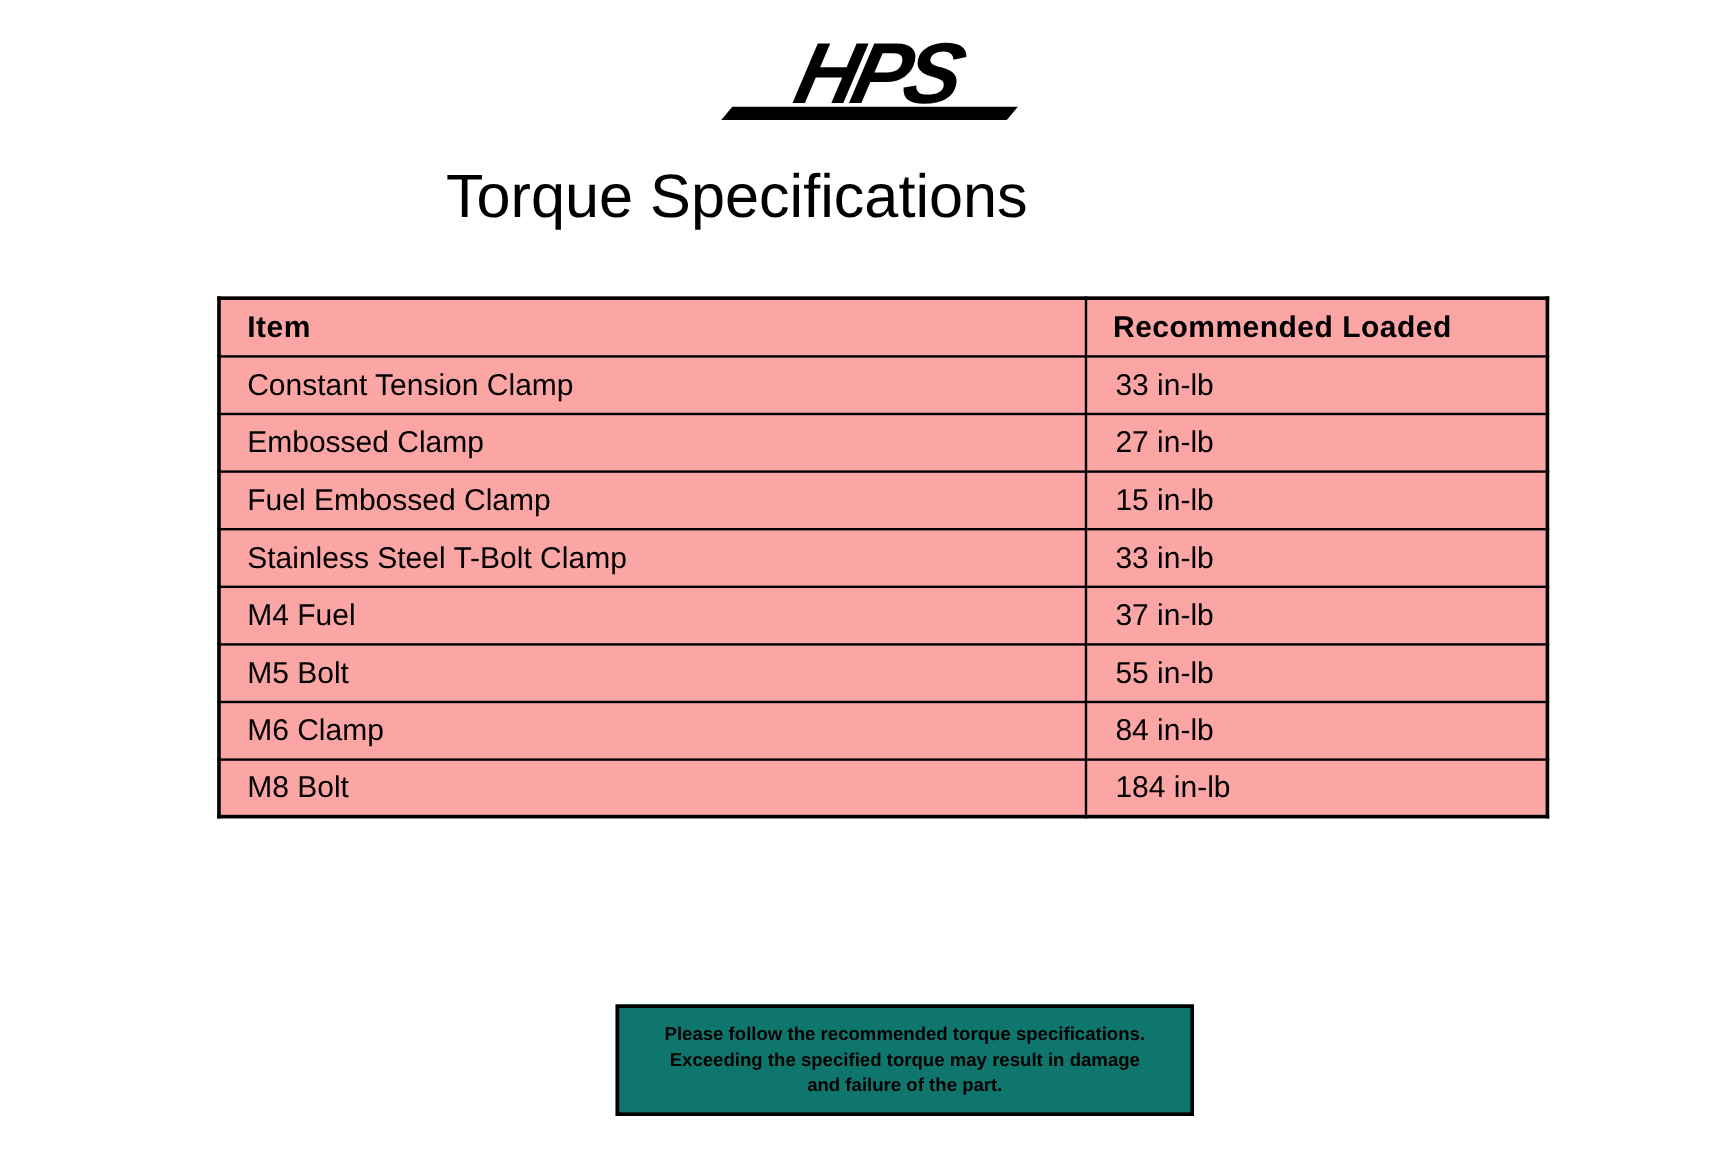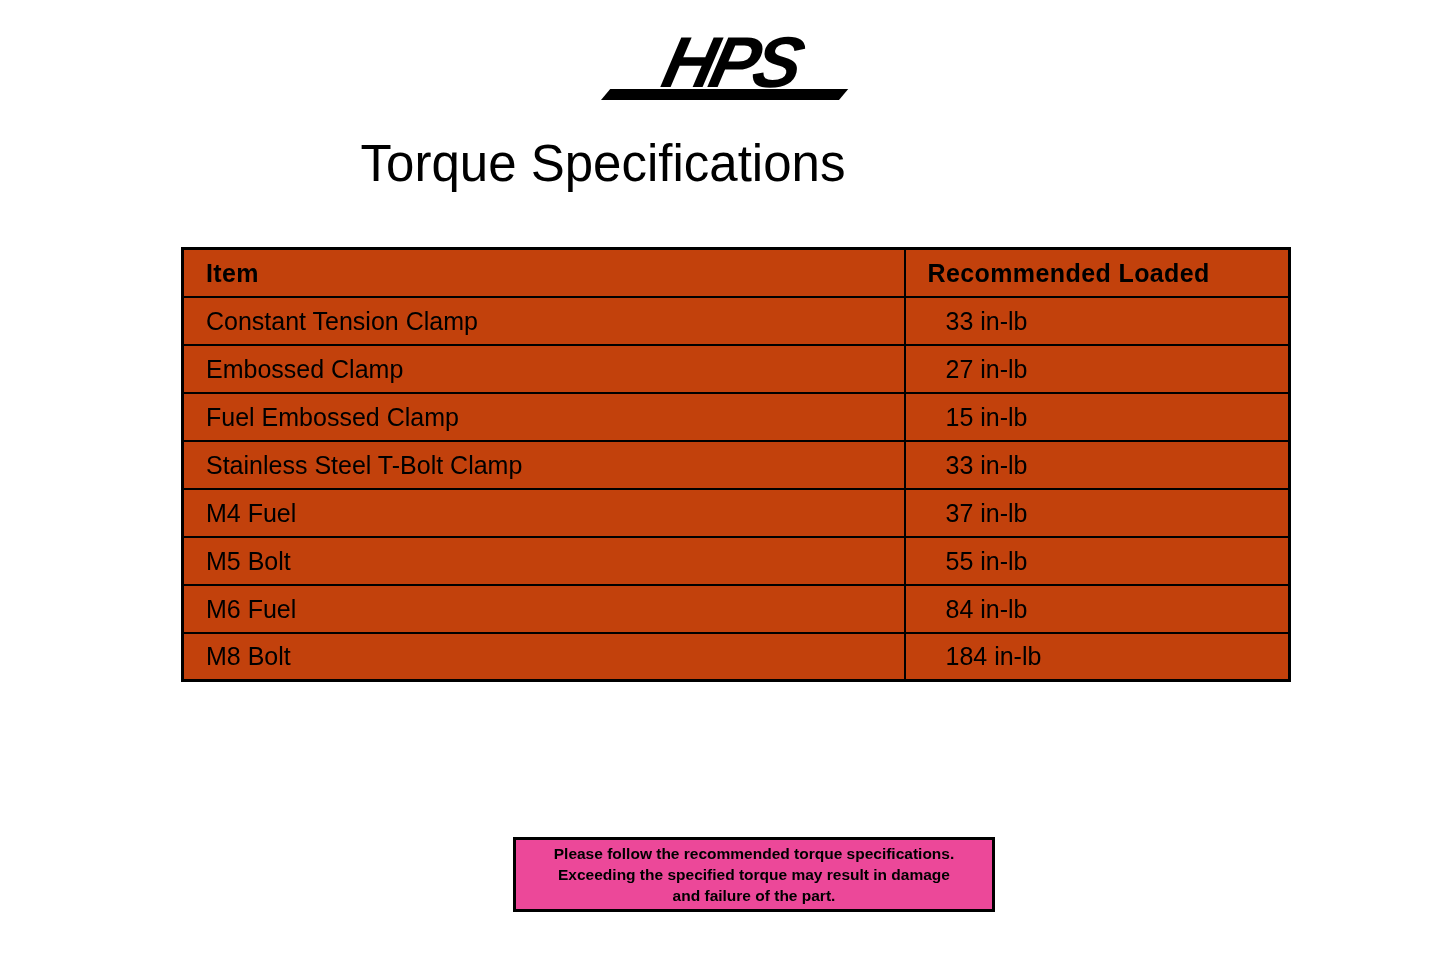--- a/index.html
+++ b/index.html
@@ -54,40 +54,40 @@
     width: 238px;
     height: 11px;
     background: #000000;
     transform: skewX(-40deg);
     transform-origin: left bottom;
   }
 
   
   .page-title {
     position: absolute;
-    left: 0;
+    left: 11px;
     top: 133px;
     width: 1206px;
     text-align: center;
     font-size: 51px;
     font-weight: 400;
     line-height: 62px;
     letter-spacing: 0px;
   }
 
   
   .spec-table {
     position: absolute;
     left: 181px;
     top: 247px;
     width: 1107px;
     border-collapse: collapse;
     border: 3px solid #000000;
     table-layout: fixed;
-    background: #c2410c;
+    background: #fca5a5;
   }
   .spec-table col.c-item { width: 722px; }
   .spec-table col.c-torque { width: 385px; }
 
   .spec-table th,
   .spec-table td {
     border: 2px solid #000000;
     height: 48px;
     padding: 0 0 0 22px;
     text-align: left;
@@ -96,37 +96,37 @@
     font-weight: 400;
     line-height: 30px;
     white-space: nowrap;
     box-sizing: border-box;
   }
   .spec-table thead th {
     font-weight: 700;
     letter-spacing: 0.4px;
   }
   .spec-table tbody td.torque-cell {
-    padding-left: 40px;
+    padding-left: 24px;
   }
 
   
   .footnote {
     position: absolute;
     left: 513px;
     top: 837px;
     width: 482px;
-    height: 75px;
+    height: 93px;
     border: 3px solid #000000;
     box-sizing: border-box;
     display: flex;
     flex-direction: column;
     align-items: center;
     justify-content: center;
-    background: #ec4899;
+    background: #0f766e;
   }
   .footnote-line {
     font-size: 15.5px;
     font-weight: 600;
     line-height: 21px;
     text-align: center;
     white-space: nowrap;
   }
 </style>
 </head>
@@ -171,21 +171,21 @@
       </tr>
       <tr>
         <td class="item-cell">M4 Fuel</td>
         <td class="torque-cell">37 in-lb</td>
       </tr>
       <tr>
         <td class="item-cell">M5 Bolt</td>
         <td class="torque-cell">55 in-lb</td>
       </tr>
       <tr>
-        <td class="item-cell">M6 Fuel</td>
+        <td class="item-cell">M6 Clamp</td>
         <td class="torque-cell">84 in-lb</td>
       </tr>
       <tr>
         <td class="item-cell">M8 Bolt</td>
         <td class="torque-cell">184 in-lb</td>
       </tr>
     </tbody>
 </table>
 
 <div class="footnote">

